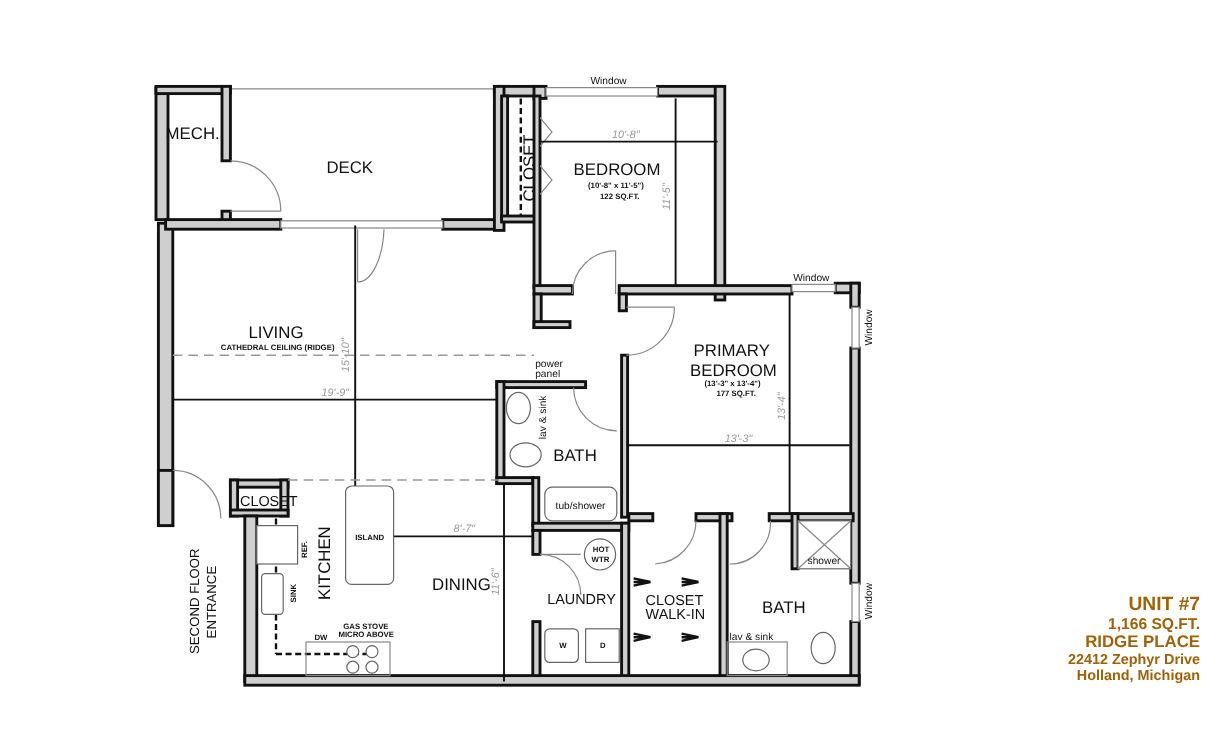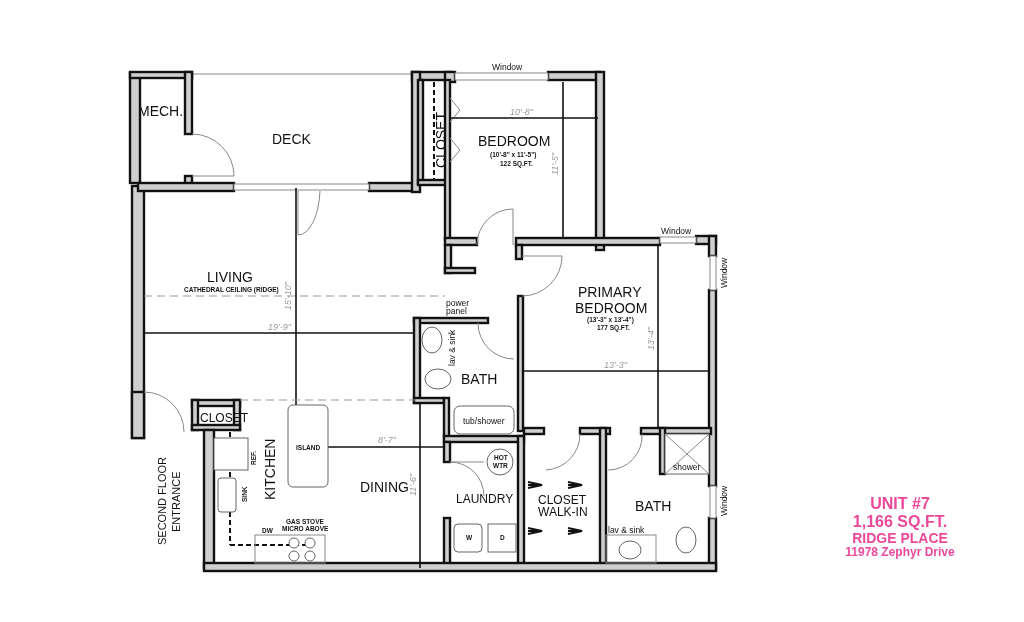--- a/index.html
+++ b/index.html
@@ -11,23 +11,23 @@
   .dim { stroke: #111; stroke-width: 1.6; fill: none; }
   .dash { stroke: #999; stroke-width: 1.2; fill: none; stroke-dasharray: 8 5; }
   .dashdark { stroke: #111; stroke-width: 2; fill: none; stroke-dasharray: 5 3; }
   .win { fill: #fff; stroke: #888; stroke-width: 1; }
   .fix { fill: #fff; stroke: #666; stroke-width: 1; }
   .lbl { font-family: "Liberation Sans", sans-serif; fill: #111; }
   .room { font-size: 14px; }
   .sub { font-size: 6.5px; font-weight: bold; }
   .small { font-size: 8.5px; }
   .dimtxt { font-size: 9px; fill: #999; font-style: italic; }
-  .title { position: absolute; left: 800px; top: 495px; width: 200px; text-align: center; font-family: "Liberation Sans", sans-serif; font-weight: bold; color: #ec4899; line-height: 1.12; }
+  .title { position: absolute; left: 800px; top: 495px; width: 200px; text-align: right; font-family: "Liberation Sans", sans-serif; font-weight: bold; color: #a16207; line-height: 1.12; }
   .t1 { font-size: 16px; }
-  .t2 { font-size: 16px; }
+  .t2 { font-size: 13px; }
   .t3 { font-size: 14px; }
   .t4 { font-size: 12px; }
 </style>
 </head>
 <body>
 
 <svg width="1024" height="622" viewBox="0 0 1024 622">
 
   <g>
 
@@ -241,14 +241,15 @@
     <text class="lbl dimtxt" x="0" y="0" transform="translate(654,350) rotate(-90)">13'-4"</text>
     <text class="lbl dimtxt" x="378" y="443">8'-7"</text>
     <text class="lbl dimtxt" x="0" y="0" transform="translate(416,496) rotate(-90)">11'-6"</text>
   </g>
 </svg>
 
 <div class="title">
   <div class="t1">UNIT #7</div>
   <div class="t2">1,166 SQ.FT.</div>
   <div class="t3">RIDGE PLACE</div>
-  <div class="t4">11978 Zephyr Drive</div>
+  <div class="t4">22412 Zephyr Drive</div>
+  <div class="t4">Holland, Michigan</div>
 </div>
 
 </body></html>

